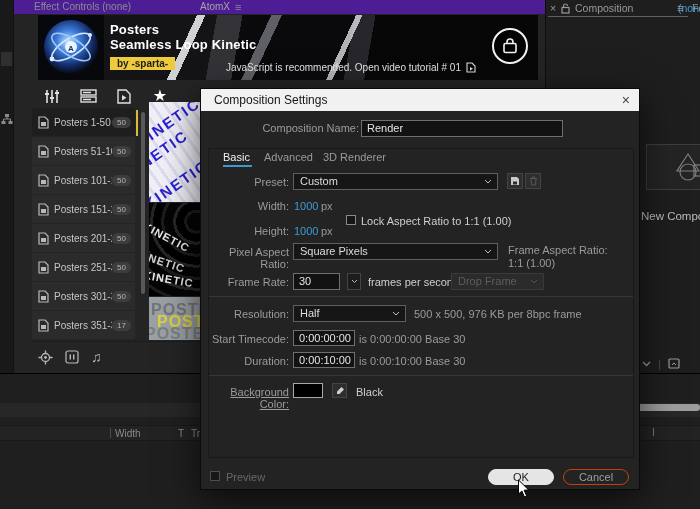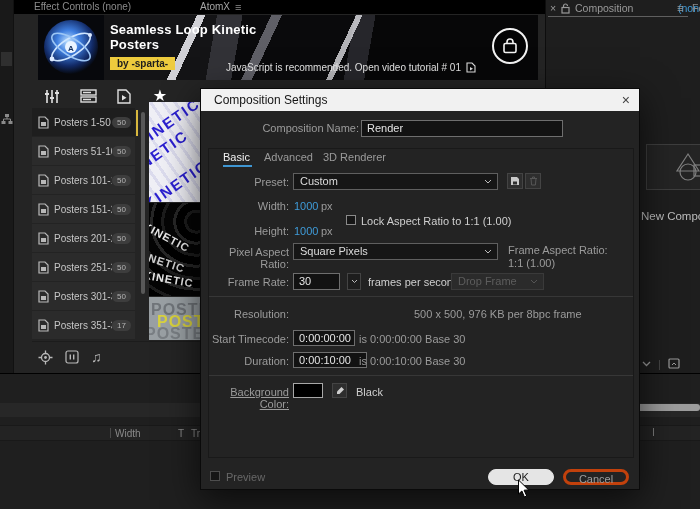--- a/index.html
+++ b/index.html
@@ -11,21 +11,21 @@
   }
   .abs { position:absolute; }
 
   
   .left-strip { position:absolute; left:0; top:0; width:14px; height:373px; background:#191919; border-right:1px solid #111; }
   .mini-rect { position:absolute; left:1px; top:52px; width:11px; height:14px; background:#2f2f2f; }
   .nodes-icon { position:absolute; left:1px; top:113px; }
 
   
   .panel-group { position:absolute; left:14px; top:0; width:531px; height:373px; background:#242424; }
-  .top-tabbar { position:absolute; left:0; top:0; width:100%; height:14px; background:#000000; color:#8c8c8c; font-size:10px; }
+  .top-tabbar { position:absolute; left:0; top:0; width:100%; height:14px; background:#4c1d95; color:#8c8c8c; font-size:10px; }
   .top-tabbar span { position:absolute; top:1px; }
 
   
   .banner {
     position:absolute; left:24px; top:15px; width:500px; height:65px; overflow:hidden;
     background:
       linear-gradient(115deg, rgba(0,0,0,0) 0 30%, rgba(225,225,230,.92) 30% 31.6%, rgba(0,0,0,0) 31.6% 44%, rgba(180,180,192,.5) 44% 46%, rgba(0,0,0,0) 46% 60%, rgba(235,235,240,.75) 60% 61.2%, rgba(0,0,0,0) 61.2%),
       linear-gradient(100deg, #141416 0 35%, #323237 35% 40%, #0a0a0c 40% 62%, #26262b 62% 66%, #070708 66%);
   }
   .banner-title { position:absolute; left:72px; top:7px; color:#fff; font-size:13px; font-weight:bold; line-height:15px; letter-spacing:.2px; }
@@ -104,21 +104,21 @@
   .dlg-tab { position:absolute; top:62px; color:#9a9a9a; cursor:default; }
   .dlg-tab.active { color:#f0f0f0; }
   .dlg-tab.active::after { content:""; position:absolute; left:0; right:-2px; bottom:-4px; height:2px; background:#3f96d2; }
   .divider { position:absolute; left:8px; width:424px; height:1px; background:#373737; }
   .checkbox { position:absolute; width:10px; height:10px; background:#161616; border:1px solid #8a8a8a; }
   .checkbox.dim { border-color:#4d4d4d; }
   .icon-btn { position:absolute; width:16px; height:16px; background:#2e2e2e; border:1px solid #444; display:flex; align-items:center; justify-content:center; }
   .swatch { position:absolute; width:30px; height:15px; background:#000; border:1px solid #a8a8a8; }
   .pill { position:absolute; height:16px; border-radius:9px; font-size:11px; text-align:center; line-height:15px; cursor:default; }
   .pill-ok { width:66px; background:#e5e5e5; color:#1a1a1a; border:1px solid #e5e5e5; }
-  .pill-cancel { width:66px; background:transparent; color:#9e9e9e; border:3px solid #c2410c; }
+  .pill-cancel { width:66px; background:transparent; color:#9e9e9e; border:1px solid #c2410c; }
   .cursor { position:absolute; left:517px; top:479px; z-index:30; }
 </style>
 </head>
 <body>
 
 <div class="app">
 
   <div class="left-strip">
     <div class="mini-rect"></div>
     <div class="nodes-icon">
@@ -153,22 +153,22 @@
           <circle cx="33" cy="32" r="27" fill="url(#lg)"></circle>
           <ellipse cx="33" cy="32" rx="22" ry="8.5" fill="none" stroke="#cfe6ff" stroke-width="1.6" transform="rotate(-32 33 32)"></ellipse>
           <ellipse cx="33" cy="32" rx="22" ry="8.5" fill="none" stroke="#9cc6f5" stroke-width="1.6" transform="rotate(32 33 32)"></ellipse>
           <circle cx="33" cy="32" r="6" fill="#eaf4ff"></circle>
           <text x="33" y="35.5" font-size="8" font-weight="bold" fill="#14305e" text-anchor="middle" font-family="Liberation Sans,sans-serif">A</text>
           <circle cx="14" cy="44" r="2.4" fill="#dceaff"></circle>
             <circle cx="52" cy="20" r="2" fill="#dceaff"></circle>
         </svg>
       </div>
       <div class="banner-title">
+        <div>Posters</div>
         <div>Seamless Loop Kinetic</div>
-        <div>Posters</div>
       </div>
       <div class="byline">by -sparta-</div>
       <div class="banner-note">
         <span>JavaScript is recommended. Open video tutorial # 01</span>
         <svg width="10" height="11" viewBox="0 0 10 11">
             <path d="M1 1h5l3 3v6H1z" fill="none" stroke="#ddd" stroke-width="1.1"></path>
             <path d="M4 5l3 1.8L4 8.6z" fill="#ddd"></path>
           </svg>
       </div>
       <div class="bag-circle">
@@ -435,28 +435,34 @@
     <div class="dd disabled" style="left:250px; top:184px; width:93px;">
       <span>Drop Frame</span>
       <svg class="chev" width="8" height="5" viewBox="0 0 8 5">
           <path d="M1 1l3 3 3-3" stroke="#555" fill="none"></path>
         </svg>
     </div>
 
     <div class="divider" style="top:207px;"></div>
 
     <div class="flabel" style="top:219px;">Resolution:</div>
+    <div class="dd" style="left:92px; top:216px; width:113px;">
+      <span>Half</span>
+      <svg class="chev" width="8" height="5" viewBox="0 0 8 5">
+          <path d="M1 1l3 3 3-3" stroke="#bbb" fill="none"></path>
+        </svg>
+    </div>
     <span class="abs gray" style="left:213px; top:219px;">500 x 500, 976 KB per 8bpc frame</span>
 
     <div class="flabel" style="top:244px;">Start Timecode:</div>
     <div class="tinput" style="left:92px; top:241px; width:62px; height:16px; line-height:14px;">0:00:00:00</div>
     <span class="abs gray" style="left:158px; top:244px;">is 0:00:00:00  Base 30</span>
 
     <div class="flabel" style="top:266px;">Duration:</div>
-    <div class="tinput" style="left:92px; top:263px; width:74px; height:16px; line-height:14px;">0:00:10:00</div>
+    <div class="tinput" style="left:92px; top:263px; width:62px; height:16px; line-height:14px;">0:00:10:00</div>
     <span class="abs gray" style="left:158px; top:266px;">is 0:00:10:00  Base 30</span>
 
     <div class="divider" style="top:286px;"></div>
 
     <div class="flabel" style="top:297px;text-decoration:underline;">Background Color:</div>
     <div class="swatch" style="left:92px; top:294px;"></div>
     <div class="icon-btn" style="left:131px; top:294px; width:15px; height:15px;">
       <svg width="10" height="10" viewBox="0 0 10 10">
           <path d="M6.5 1l2.5 2.5-4.5 4.5H2V5.5z" fill="#cfcfcf"></path>
         </svg>

